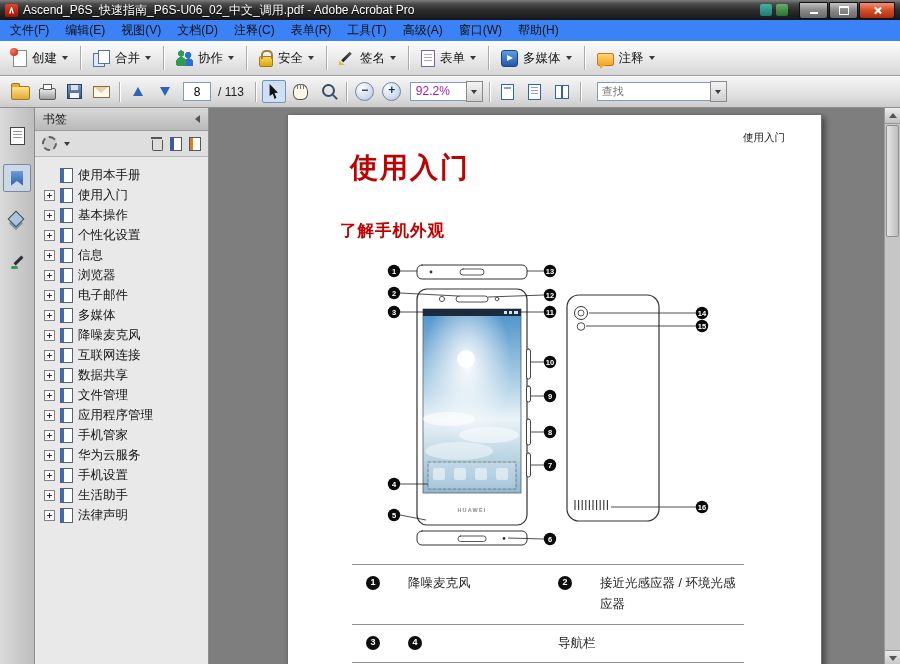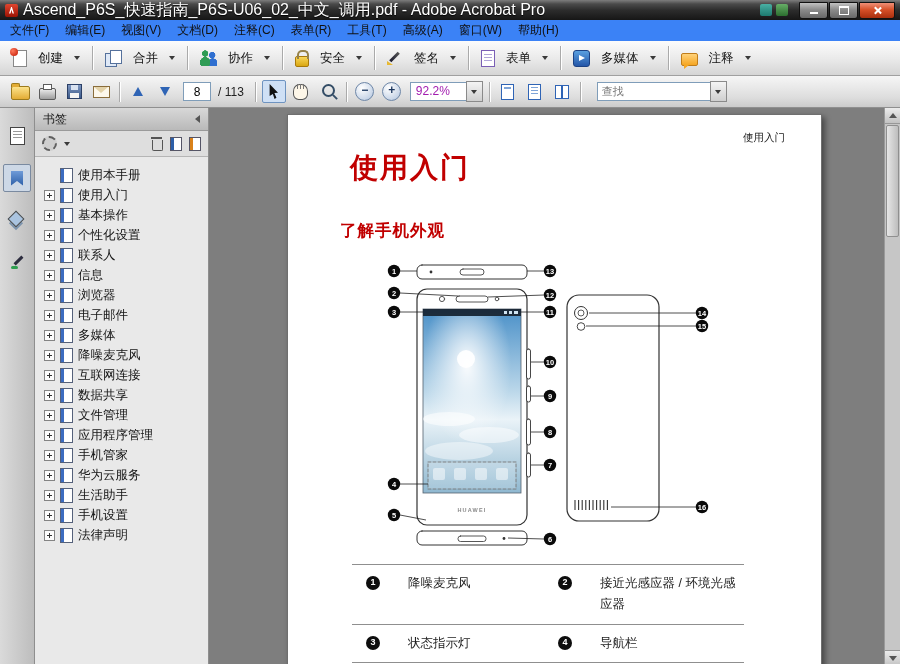--- a/index.html
+++ b/index.html
@@ -1,21 +1,21 @@
 <!DOCTYPE html>
 <html><head>
 <meta charset="utf-8">
 <style>
   html,body{margin:0;padding:0;background:#555;}
   .app{width:900px;height:664px;position:relative;overflow:hidden;
        font-family:"Liberation Sans","DejaVu Sans",sans-serif;
        -webkit-font-smoothing:antialiased;user-select:none;}
   
   .titlebar{height:20px;background:linear-gradient(180deg,#7d7d7d 0%,#4a4a4a 20%,#2d2d2d 50%,#161616 100%);
-            display:flex;align-items:center;padding:0 5px;color:#fff;font-size:16px;}
+            display:flex;align-items:center;padding:0 5px;color:#fff;font-size:12px;}
   .app-icon{width:13px;height:13px;background:linear-gradient(#e0452f,#9c1303);border-radius:2px;margin-right:5px;
             position:relative;flex:none;}
   .app-icon::before{content:"";position:absolute;inset:3px 4px;background:#fff;clip-path:polygon(0 100%,45% 0,55% 0,100% 100%,70% 100%,50% 45%,30% 100%);}
   .tb-title{white-space:nowrap;overflow:hidden;text-overflow:ellipsis;text-shadow:0 1px 1px #000;}
   .tray{margin-left:auto;display:flex;align-items:center;gap:4px;}
   .tray-icon{width:12px;height:12px;border-radius:2px;opacity:.85;}
   .tray-icon.t1{background:linear-gradient(#49c2b4,#1d8a7e);}
   .tray-icon.t2{background:linear-gradient(#6cc06c,#2e7d33);}
   .winbtns{display:flex;margin-left:6px;}
   .winbtn{width:27px;height:15px;border:1px solid #111;border-radius:0 0 3px 3px;display:flex;align-items:center;justify-content:center;margin-left:1px;}
@@ -25,21 +25,21 @@
   .glyph-max{width:8px;height:6px;border:1px solid #fff;border-top-width:2px;}
   .glyph-x{width:9px;height:9px;position:relative;}
   .glyph-x::before,.glyph-x::after{content:"";position:absolute;left:4px;top:0;width:1.6px;height:9px;background:#fff;}
   .glyph-x::before{transform:rotate(45deg);} .glyph-x::after{transform:rotate(-45deg);}
   
   .menubar{height:21px;background:#3b82f6;display:flex;align-items:center;font-size:12px;color:#111;padding:0 2px;}
   .menu-item{padding:2px 8px;}
   
   .toolbar-main{height:34px;background:linear-gradient(#fcfcfc,#e9e9e9 55%,#d5d5d5);
                 border-bottom:1px solid #a0a0a0;display:flex;align-items:center;padding:0 6px;gap:2px;}
-  .tb-btn{display:flex;align-items:center;gap:11px;padding:3px 7px;border-radius:2px;font-size:12.5px;color:#141414;}
+  .tb-btn{display:flex;align-items:center;gap:5px;padding:3px 7px;border-radius:2px;font-size:12.5px;color:#141414;}
   .caret{width:0;height:0;border-left:3.5px solid transparent;border-right:3.5px solid transparent;border-top:4px solid #3a3a3a;}
   .vsep{width:1px;height:24px;background:#aaa;margin:0 3px;box-shadow:1px 0 0 #fff;}
   .vsep.sm{height:20px;}
   .ticon{display:inline-block;position:relative;flex:none;}
   .icon-create{width:12px;height:15px;background:#fff;border:1px solid #888;}
   .icon-create::after{content:"";position:absolute;top:-3px;left:-4px;width:8px;height:8px;border-radius:50%;
                       background:radial-gradient(circle at 35% 35%,#ff7a5c,#c01500);}
   .icon-combine{width:17px;height:16px;}
   .icon-combine::before{content:"";position:absolute;left:0;top:3px;width:10px;height:12px;background:#dfe9f7;border:1px solid #55719c;}
   .icon-combine::after{content:"";position:absolute;left:5px;top:0;width:10px;height:12px;background:#fff;border:1px solid #55719c;}
@@ -368,25 +368,20 @@
             <span class="bm-label">基本操作</span>
           </div>
 
           <div class="tree-item">
             <span class="plusbox"></span>
             <span class="bm-icon"></span>
             <span class="bm-label">个性化设置</span>
           </div>
 
 
-          <div class="tree-item">
-            <span class="plusbox"></span>
-            <span class="bm-icon"></span>
-            <span class="bm-label">联系人</span>
-          </div>
 
           <div class="tree-item">
             <span class="plusbox"></span>
             <span class="bm-icon"></span>
             <span class="bm-label">信息</span>
           </div>
 
           <div class="tree-item">
             <span class="plusbox"></span>
             <span class="bm-icon"></span>
@@ -443,27 +438,27 @@
 
           <div class="tree-item">
             <span class="plusbox"></span>
             <span class="bm-icon"></span>
             <span class="bm-label">华为云服务</span>
           </div>
 
           <div class="tree-item">
             <span class="plusbox"></span>
             <span class="bm-icon"></span>
+            <span class="bm-label">手机设置</span>
+          </div>
+
+          <div class="tree-item">
+            <span class="plusbox"></span>
+            <span class="bm-icon"></span>
             <span class="bm-label">生活助手</span>
-          </div>
-
-          <div class="tree-item">
-            <span class="plusbox"></span>
-            <span class="bm-icon"></span>
-            <span class="bm-label">手机设置</span>
           </div>
 
           <div class="tree-item">
             <span class="plusbox"></span>
             <span class="bm-icon"></span>
             <span class="bm-label">法律声明</span>
           </div>
         </div>
     </div>
 
@@ -625,21 +620,20 @@
 
             <div class="srow">
               <span class="badge">1</span>
               <span>降噪麦克风</span>
               <span class="badge">2</span>
               <span>接近光感应器 / 环境光感应器</span>
             </div>
 
             <div class="srow">
               <span class="badge">3</span>
-              <span>状态指示灯</span>
               <span class="badge">4</span>
               <span>导航栏</span>
             </div>
 
             <div class="srow">
               
               
               
               
             </div>

